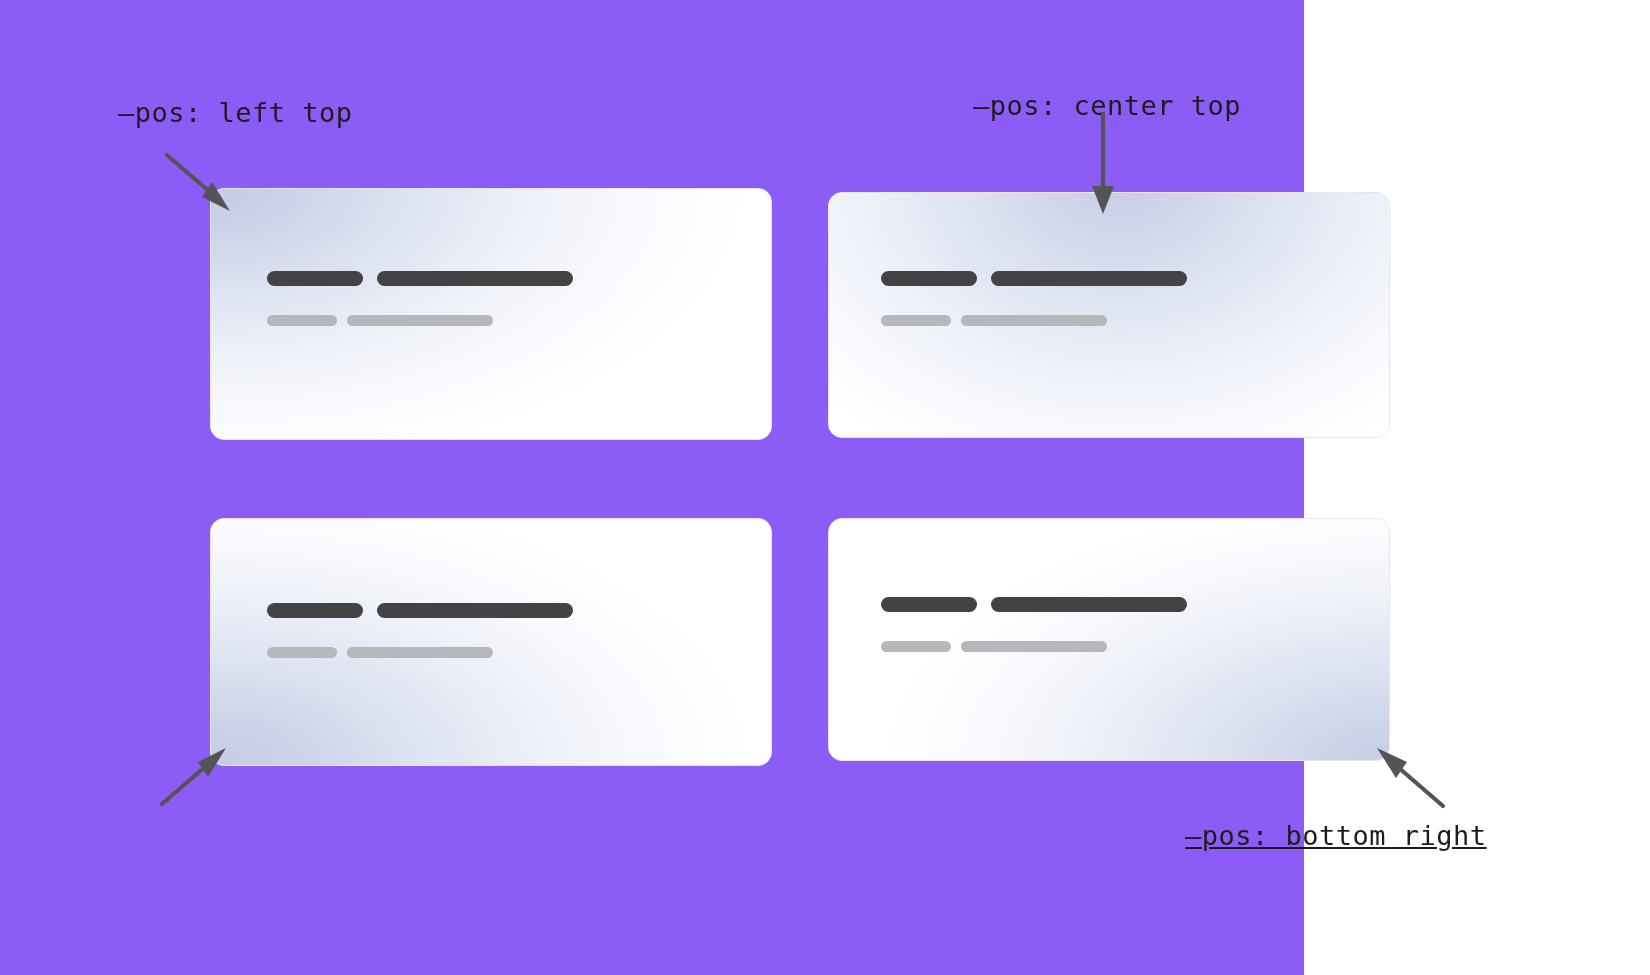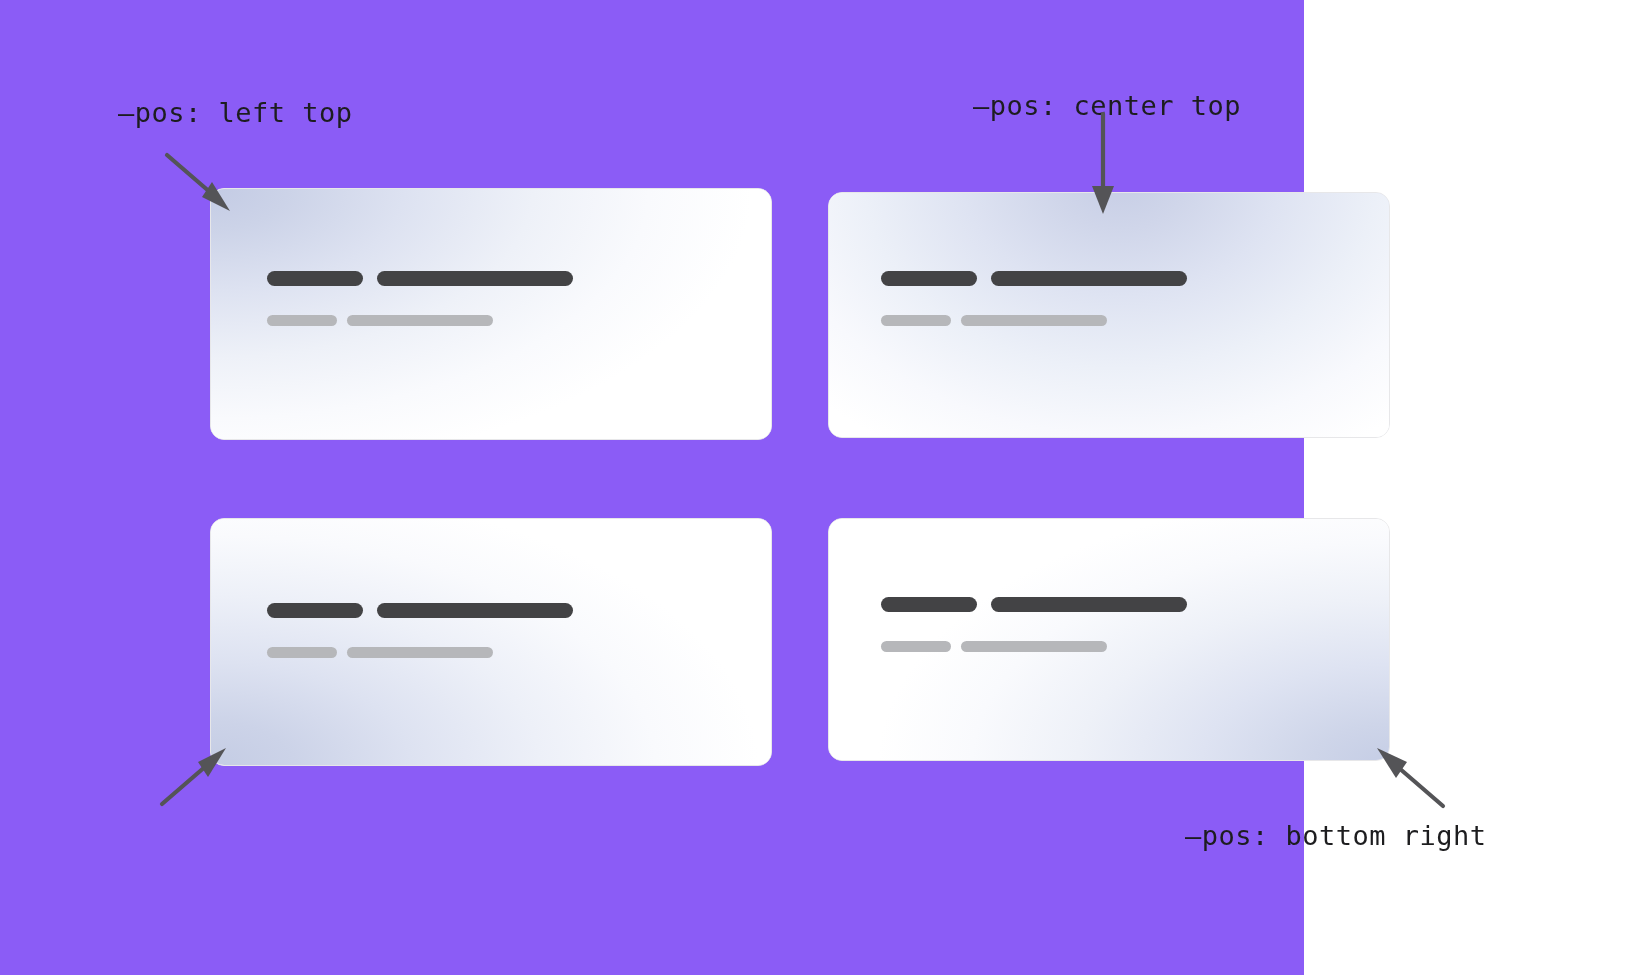--- a/index.html
+++ b/index.html
@@ -190,21 +190,21 @@
         <div class="bar light" style="width:146px;"></div>
       </div>
     </div>
   </div>
 
   <div class="label" style="left:118px; top:99px;">—pos: left top</div>
 
   <div class="label" style="left:953px; top:92px;margin-left:20px;">—pos: center top</div>
 
 
-  <div class="label" style="left:1185px; top:822px;">—pos: bottom right</div>
+  <div class="label" style="left:1185px; top:822px;text-decoration:underline;">—pos: bottom right</div>
 
   <svg class="arrow" style="left:155px; top:145px;" width="90" height="75" viewBox="0 0 90 75">
     <line x1="12" y1="10" x2="56" y2="48" stroke-width="4.2" stroke-linecap="round"></line>
     <polygon points="75,66 47,52 57,37"></polygon>
   </svg>
 
   <svg class="arrow" style="left:1085px; top:112px;" width="36" height="106" viewBox="0 0 36 106">
     <line x1="18" y1="2" x2="18" y2="78" stroke-width="4.2" stroke-linecap="round"></line>
     <polygon points="18,102 7,74 29,74"></polygon>
   </svg>

